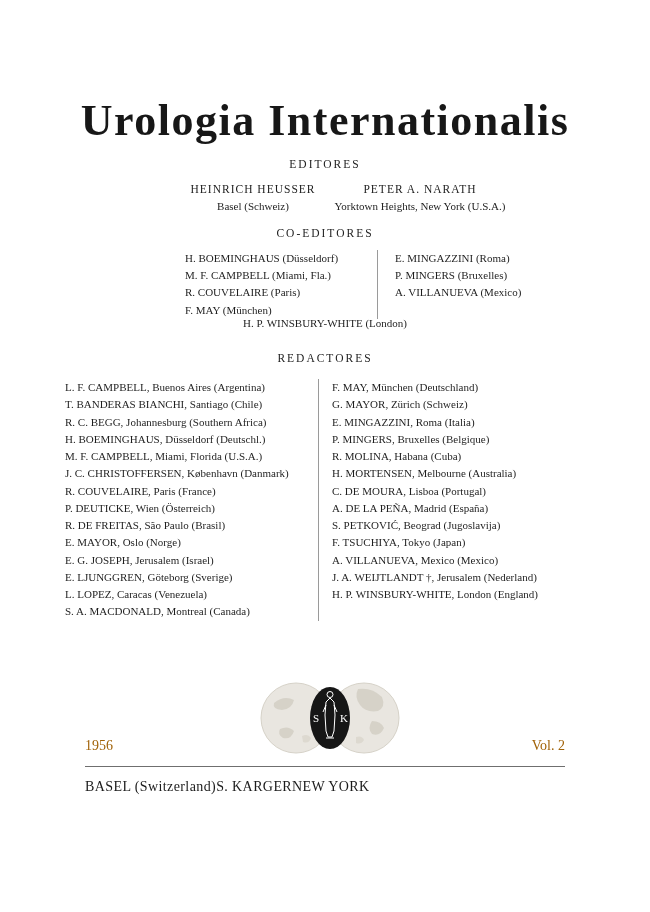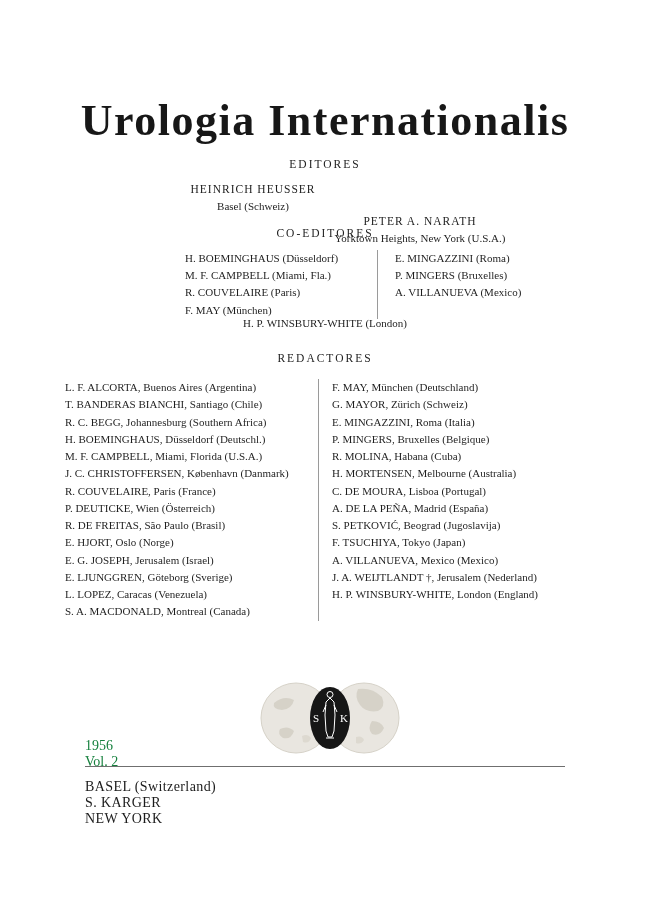--- a/index.html
+++ b/index.html
@@ -28,21 +28,21 @@
     font-size: 11.5px;
     letter-spacing: 2px;
     color: #222;
   }
   .h-editores   { top: 158px; }
   .h-coeditores { top: 227px; }
   .h-redactores { top: 352px; }
 
   .editor-box { position: absolute; top: 183px; text-align: center; }
   .editor-1 { left: 120px; width: 266px; }
-  .editor-2 { left: 280px; width: 280px; margin-top: 32px; }
+  .editor-2 { left: 280px; width: 280px; }
   .editor-name { font-size: 11.5px; letter-spacing: 1px; color: #1d1d1d; }
   .editor-loc  { font-size: 11px; margin-top: 5px; color: #242424; }
 
   .coed-row {
     position: absolute;
     top: 250px; left: 137px;
     display: flex;
     margin-left: 48px;
   }
   .coed-left  { width: 192px; }
@@ -75,38 +75,36 @@
     position: absolute;
     top: 681px; left: 260px;
     width: 140px; height: 74px;
   }
   .vol-row {
     position: absolute;
     top: 738px; left: 85px; right: 85px;
     display: flex;
     justify-content: space-between;
     font-size: 14px;
-    color: #15803d;
-    flex-direction: column;
+    color: #a16207;
   }
   .footer-rule {
     position: absolute;
     top: 766px; left: 85px; right: 85px;
     height: 1px;
     background: #6f6f6f;
   }
   .imprint-row {
     position: absolute;
     top: 779px; left: 85px; right: 85px;
     display: flex;
     justify-content: flex-start;
     font-size: 14px;
     letter-spacing: 0.4px;
     color: #1b1b1b;
-    flex-direction: column;
   }
 </style>
 </head>
 <body>
 
 <div class="page">
 
   <h1 class="journal-title">Urologia Internationalis</h1>
 
   <div class="section-heading h-editores">EDITORES</div>
@@ -135,30 +133,30 @@
         <div class="entry">P. MINGERS (Bruxelles)</div>
         <div class="entry">A. VILLANUEVA (Mexico)</div>
       </div>
   </div>
   <div class="coed-center">H. P. WINSBURY-WHITE (London)</div>
 
   <div class="section-heading h-redactores">REDACTORES</div>
 
   <div class="red-row">
     <div class="red-left">
-        <div class="entry">L. F. ALCORTA, Buenos Aires (Argentina)</div>
+        <div class="entry">L. F. CAMPBELL, Buenos Aires (Argentina)</div>
         <div class="entry">T. BANDERAS BIANCHI, Santiago (Chile)</div>
         <div class="entry">R. C. BEGG, Johannesburg (Southern Africa)</div>
         <div class="entry">H. BOEMINGHAUS, Düsseldorf (Deutschl.)</div>
         <div class="entry">M. F. CAMPBELL, Miami, Florida (U.S.A.)</div>
         <div class="entry">J. C. CHRISTOFFERSEN, København (Danmark)</div>
         <div class="entry">R. COUVELAIRE, Paris (France)</div>
         <div class="entry">P. DEUTICKE, Wien (Österreich)</div>
         <div class="entry">R. DE FREITAS, São Paulo (Brasil)</div>
-        <div class="entry">E. HJORT, Oslo (Norge)</div>
+        <div class="entry">E. MAYOR, Oslo (Norge)</div>
         <div class="entry">E. G. JOSEPH, Jerusalem (Israel)</div>
         <div class="entry">E. LJUNGGREN, Göteborg (Sverige)</div>
         <div class="entry">L. LOPEZ, Caracas (Venezuela)</div>
         <div class="entry">S. A. MACDONALD, Montreal (Canada)</div>
       </div>
     <div class="v-divider"></div>
     <div class="red-right">
         <div class="entry">F. MAY, München (Deutschland)</div>
         <div class="entry">G. MAYOR, Zürich (Schweiz)</div>
         <div class="entry">E. MINGAZZINI, Roma (Italia)</div>

